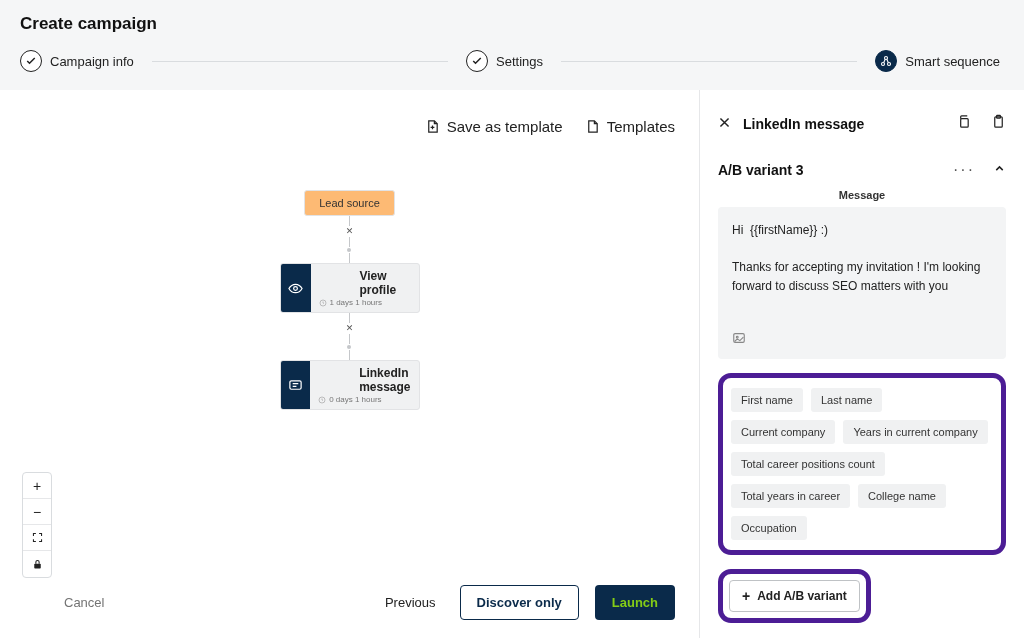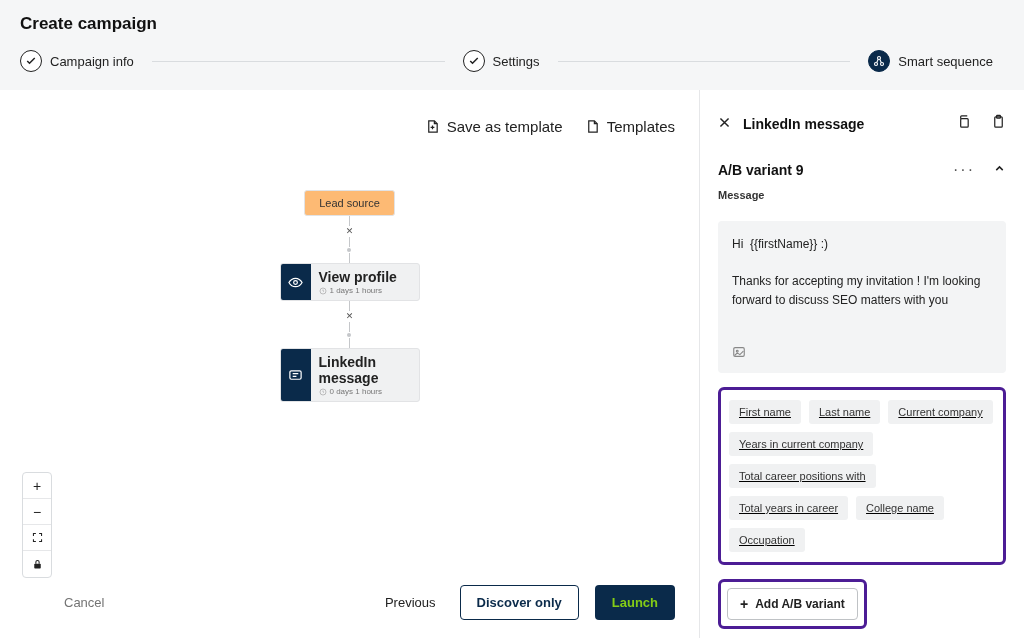--- a/index.html
+++ b/index.html
@@ -1,19 +1,19 @@
 <!DOCTYPE html>
 <html><head>
 <meta charset="utf-8">
 <style>
   * { box-sizing: border-box; margin: 0; padding: 0; font-family: -apple-system, BlinkMacSystemFont, "Segoe UI", Arial, sans-serif; }
   body { background: #fff; width: 1024px; height: 638px; overflow: hidden; position: relative; }
 
   
-  .header { background: #f5f6f7; height: 90px; padding: 14px 31px 0 20px; }
+  .header { background: #f5f6f7; height: 90px; padding: 14px 24px 0 20px; }
   .header-title { font-size: 17px; font-weight: 700; color: #111; }
   .steps { display: flex; align-items: center; margin-top: 16px; }
   .step { display: flex; align-items: center; gap: 8px; flex: 0 0 auto; }
   .step-circle { width: 22px; height: 22px; border-radius: 50%; border: 1.5px solid #222; display: flex; align-items: center; justify-content: center; background: #fff; }
   .step-circle svg { width: 12px; height: 12px; }
   .step-circle.active { background: #0a2a4a; border-color: #0a2a4a; }
   .step-circle.active svg { stroke: #fff; }
   .step-label { font-size: 13px; color: #222; }
   .step-conn { flex: 1; height: 1px; background: #d9dcdf; margin: 0 18px; }
 
@@ -30,21 +30,21 @@
   .node-tag { background: #fdba74; border: 1px solid #e2e3e5; border-radius: 3px; padding: 6px 14px; font-size: 11px; color: #333; }
   .conn { display: flex; flex-direction: column; align-items: center; }
   .conn .vline { width: 1px; height: 10px; background: #c5c7ca; }
   .conn .x { font-size: 9px; color: #555; line-height: 1; margin: 1px 0; }
   .conn .dot { width: 4px; height: 4px; border-radius: 50%; background: #c5c7ca; margin: 1px 0; }
 
   .node { display: flex; align-items: stretch; width: 140px; border: 1px solid #e2e3e5; border-radius: 3px; overflow: hidden; background: #f0f1f2; position: relative; }
   .node-icon { width: 30px; background: #0a2a4a; display: flex; align-items: center; justify-content: center; }
   .node-icon svg { width: 15px; height: 15px; stroke: #fff; fill: none; }
   .node-body { padding: 5px 8px; flex: 1; }
-  .node-title { font-size: 14px; font-weight: 700; color: #222; }
+  .node-title { font-size: 12px; font-weight: 700; color: #222; margin-left: 41px; }
   .node-meta { display: flex; align-items: center; gap: 3px; margin-top: 1px; }
   .node-meta svg { width: 8px; height: 8px; }
   .node-meta span { font-size: 8px; color: #777; }
 
   .zoom-ctrl { position: absolute; left: 22px; bottom: 60px; width: 30px; border: 1px solid #d9dcdf; border-radius: 4px; background: #fff; display: flex; flex-direction: column; overflow: hidden; }
   .zoom-ctrl .zbtn { height: 26px; display: flex; align-items: center; justify-content: center; border-bottom: 1px solid #e6e7e9; cursor: pointer; color: #222; font-size: 14px; }
   .zoom-ctrl .zbtn:last-child { border-bottom: none; }
   .zoom-ctrl .zbtn svg { width: 13px; height: 13px; }
 
   .canvas-footer { position: absolute; bottom: 18px; left: 0; right: 0; display: flex; align-items: center; padding: 0 24px 0 64px; gap: 16px; }
@@ -65,27 +65,27 @@
   .panel-head .ptitle { font-size: 14px; font-weight: 700; color: #111; flex: 1; }
   .panel-head .hbtn { cursor: pointer; margin-left: 8px; }
   .panel-head .hbtn svg { width: 15px; height: 15px; }
 
   .variant-head { display: flex; align-items: center; margin-bottom: 10px; }
   .variant-head .vtitle { font-size: 14px; font-weight: 700; color: #111; flex: 1; }
   .variant-head .dots { color: #555; font-size: 16px; letter-spacing: 2px; cursor: pointer; margin-right: 18px; }
   .variant-head .chev { cursor: pointer; }
   .variant-head .chev svg { width: 13px; height: 13px; }
 
-  .msg-label { font-size: 11px; color: #333; font-weight: 600; margin-bottom: 20px; }
+  .msg-label { font-size: 11px; color: #333; font-weight: 600; margin-bottom: 6px; text-align: center; }
   .msg-box { background: #f3f4f5; border-radius: 4px; padding: 14px 14px 10px 14px; margin-bottom: 14px; }
   .msg-text { font-size: 12px; color: #222; line-height: 1.55; min-height: 100px; white-space: pre-wrap; }
   .msg-foot { margin-top: 10px; }
   .msg-foot svg { width: 14px; height: 14px; stroke: #888; }
 
-  .highlight { border: 3px solid #4c1d95; border-radius: 6px; padding: 10px 8px; text-decoration: underline; }
+  .highlight { border: 5px solid #4c1d95; border-radius: 13px; padding: 10px 8px; }
   .tags { display: flex; flex-wrap: wrap; gap: 8px; }
   .tag { background: #f0f1f2; color: #333; font-size: 11px; padding: 6px 10px; border-radius: 3px; cursor: pointer; }
 
   .add-variant-wrap { margin-top: 14px; }
   .add-variant-wrap .highlight { display: inline-block; padding: 6px; }
   .add-variant-btn { display: inline-flex; align-items: center; gap: 7px; border: 1px solid #bfc2c5; border-radius: 4px; padding: 8px 12px; font-size: 12px; color: #222; font-weight: 600; cursor: pointer; background: #fff; }
   .add-variant-btn .plus { font-size: 14px; line-height: 1; }
 </style>
 </head>
 <body>
@@ -244,21 +244,21 @@
       </div>
       <div class="hbtn">
         <svg viewBox="0 0 16 16" fill="none" stroke="#222" stroke-width="1.3">
             <rect x="4" y="3" width="8" height="11" rx="1"></rect>
             <rect x="6" y="1.5" width="4" height="3" rx="0.5"></rect>
           </svg>
       </div>
     </div>
 
     <div class="variant-head">
-      <div class="vtitle">A/B variant 9</div>
+      <div class="vtitle">A/B variant 3</div>
       <div class="dots">···</div>
       <div class="chev">
         <svg viewBox="0 0 16 16" fill="none" stroke="#222" stroke-width="1.8">
             <path d="M4 10l4-4 4 4"></path>
           </svg>
       </div>
     </div>
 
     <div class="msg-label">Message</div>
     <div class="msg-box">
@@ -275,21 +275,21 @@
         </span>
       </div>
     </div>
 
     <div class="highlight">
       <div class="tags">
         <div class="tag">First name</div>
         <div class="tag">Last name</div>
         <div class="tag">Current company</div>
         <div class="tag">Years in current company</div>
-        <div class="tag">Total career positions with</div>
+        <div class="tag">Total career positions count</div>
         <div class="tag">Total years in career</div>
         <div class="tag">College name</div>
         <div class="tag">Occupation</div>
       </div>
     </div>
 
     <div class="add-variant-wrap">
       <div class="highlight">
         <div class="add-variant-btn">
           <span class="plus">+</span>

